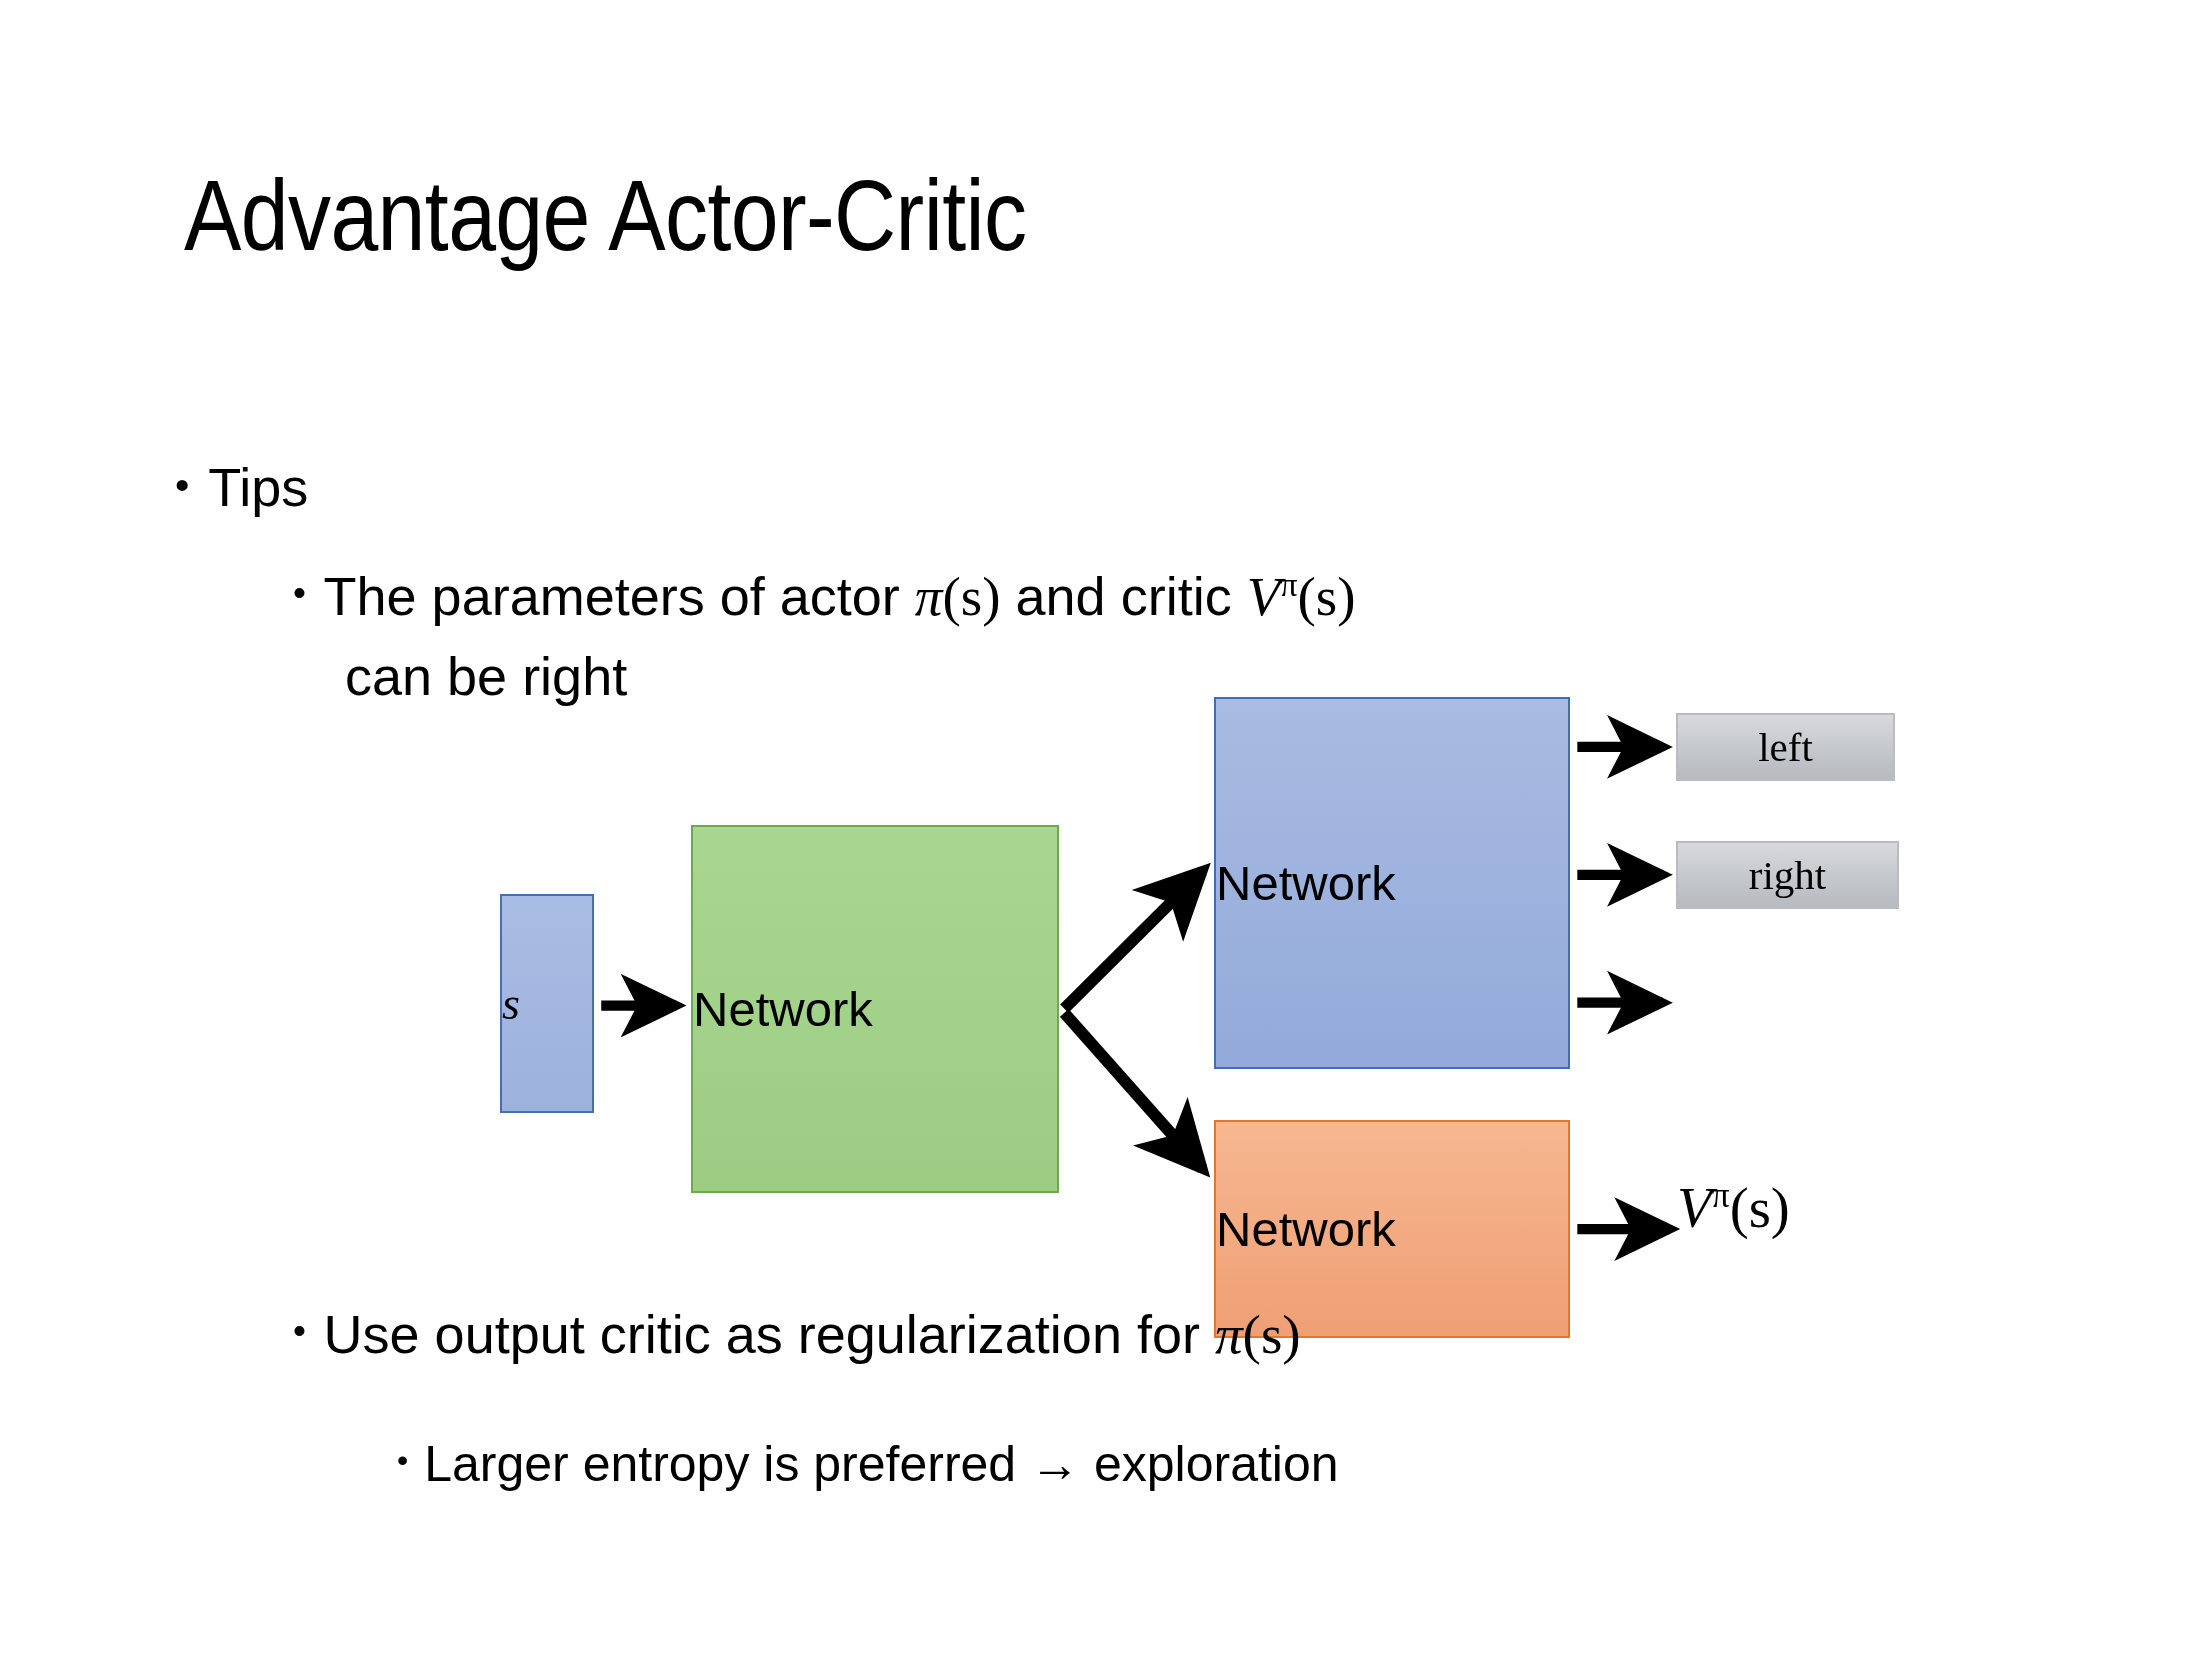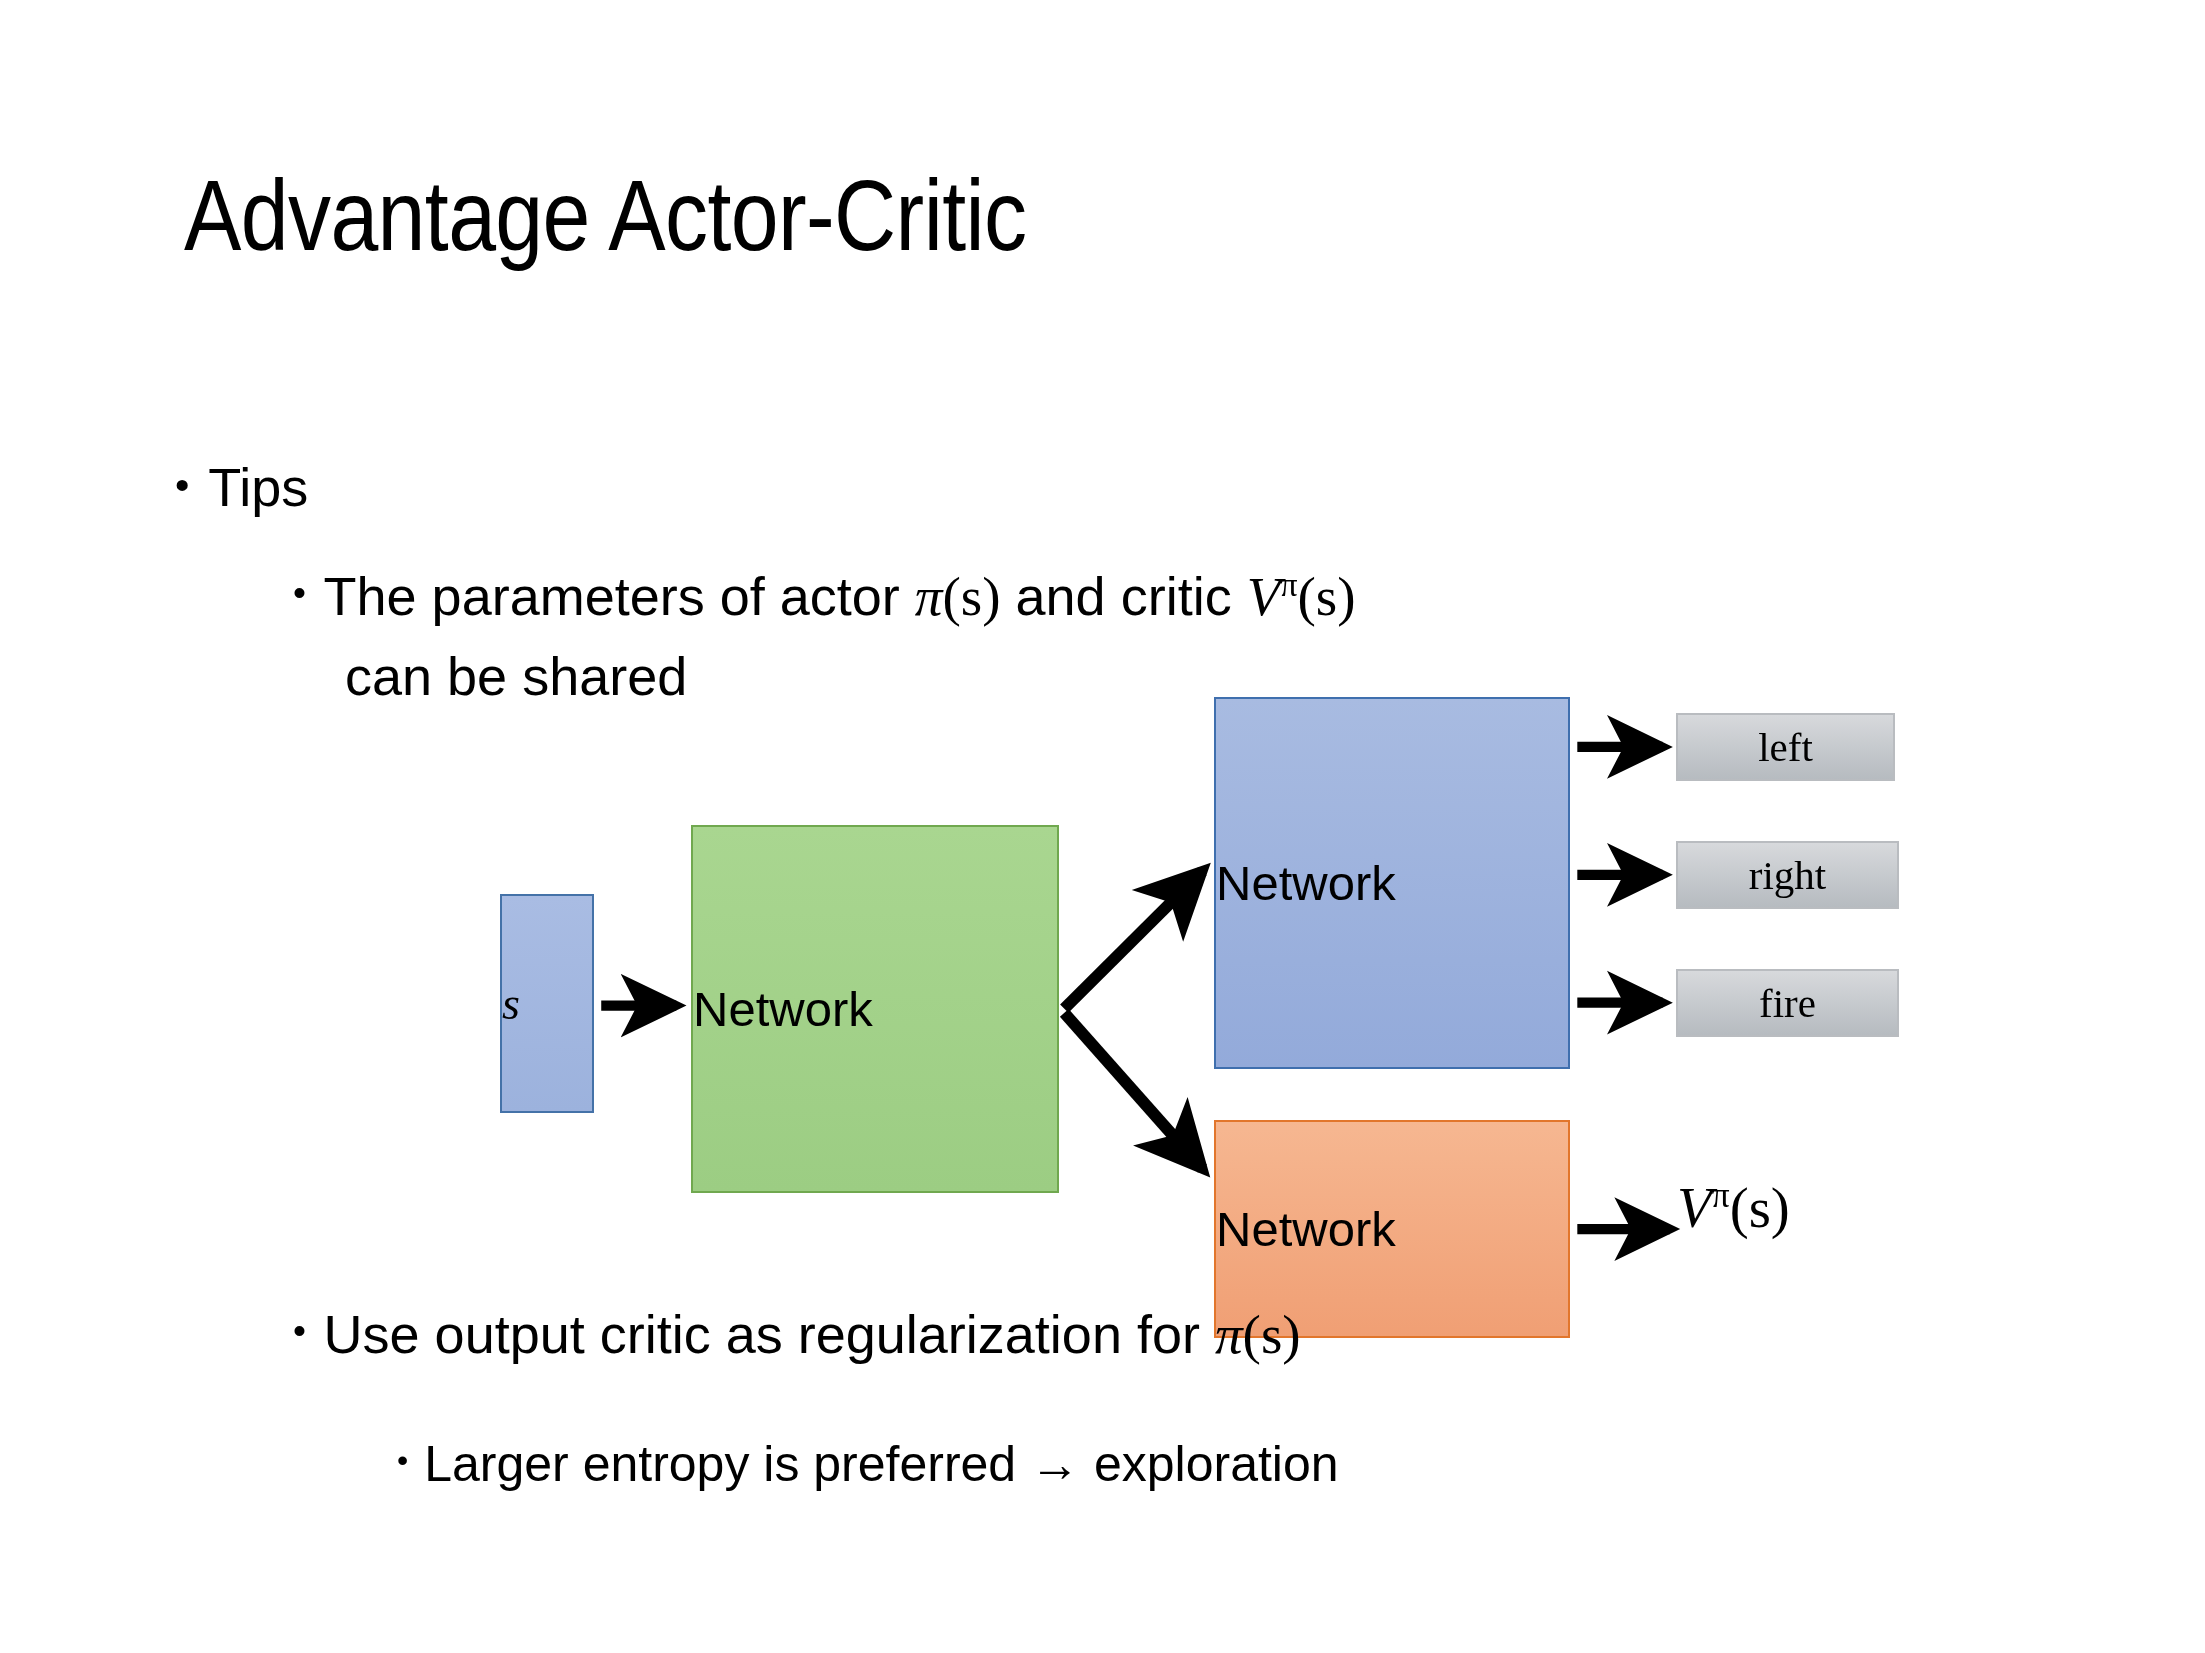--- a/index.html
+++ b/index.html
@@ -189,21 +189,21 @@
   <span class="bullet-text">Tips</span>
 </div>
 
 <div class="bullet-row lvl2" id="bullet-params">
   <span class="bullet-dot">•</span>
   <span class="bullet-text">
     <span>The parameters of actor </span><span class="math"><span>π</span><span class="paren">(s)</span></span><span>  and critic </span><span class="math"><span>V</span><sup>π</sup><span class="paren">(s)</span></span>
   </span>
 </div>
 
-<div id="cont-shared">can be shared</div>
+<div id="cont-shared">can be right</div>
 
 <div id="diagram">
 
   <svg class="arrows" viewBox="0 0 3000 2250" xmlns="http://www.w3.org/2000/svg">
     <defs>
       <marker id="ah" markerWidth="7" markerHeight="7" refX="5.4" refY="3.5" orient="auto" markerUnits="strokeWidth">
         <path d="M0,0.4 L6.4,3.5 L0,6.6 L1.6,3.5 Z" fill="#000"></path>
       </marker>
     </defs>
 
@@ -237,23 +237,20 @@
   <div class="node" id="node-critic">
     <span>Network</span>
   </div>
 
   <div class="outbox" id="out-left">
     <span>left</span>
   </div>
   <div class="outbox" id="out-right">
     <span>right</span>
   </div>
-  <div class="outbox" id="out-fire">
-    <span>fire</span>
-  </div>
 
   <div id="critic-out">
     <span>V</span><sup>π</sup><span class="paren">(s)</span>
   </div>
 </div>
 
 <div class="bullet-row lvl2" id="bullet-entropy">
   <span class="bullet-dot">•</span>
   <span class="bullet-text">
     <span>Use output critic as regularization for </span><span class="math"><span>π</span><span class="paren">(s)</span></span>

